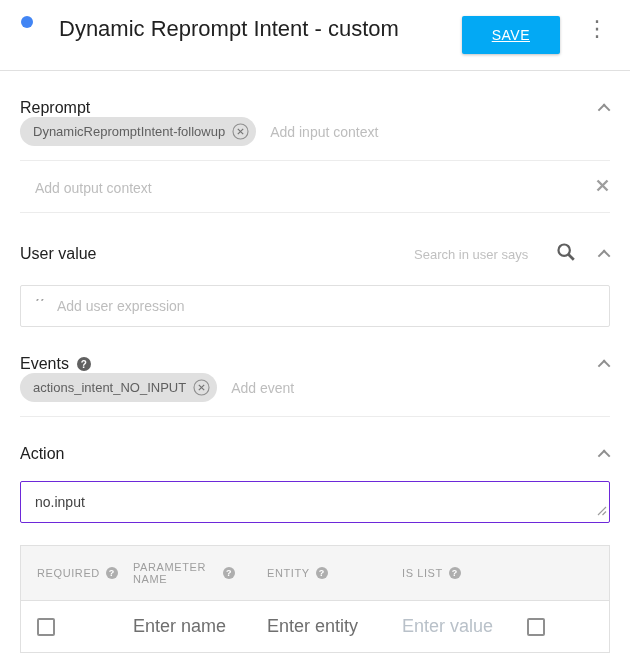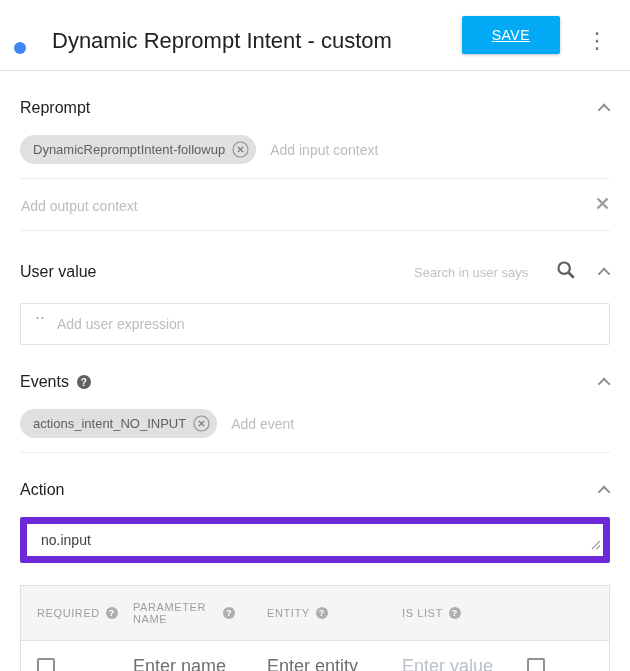--- a/index.html
+++ b/index.html
@@ -7,22 +7,22 @@
   body {
     font-family: "Liberation Sans", sans-serif;
     color: #212121;
     height: 671px;
     overflow: hidden;
   }
 
   
   .app-header {
     display: flex;
-    align-items: flex-end;
-    padding: 16px 18px 16px 14px;
+    align-items: flex-start;
+    padding: 16px 18px 16px 21px;
   }
   .intent-dot {
     width: 12px; height: 12px;
     border-radius: 50%;
     background: #4285f4;
     margin-right: 26px;
     flex: 0 0 auto;
   }
   .page-title {
     font-size: 22px;
@@ -76,21 +76,20 @@
     transform: rotate(45deg) translateY(2px);
     display: inline-block;
     cursor: pointer;
     flex: 0 0 auto;
   }
 
   
   .chip-row {
     display: flex;
     align-items: center;
-    margin-top: 18px;
     padding-bottom: 14px;
     border-bottom: 1px solid #ececec;
   }
   .chip {
     display: inline-flex;
     align-items: center;
     gap: 7px;
     background: #e0e0e0;
     color: #5f5f5f;
     font-size: 13px;
@@ -112,21 +111,21 @@
     min-width: 40px;
   }
   .ghost-input::placeholder { color: #bdbdbd; }
 
   .output-row {
     display: flex;
     align-items: center;
     padding: 17px 0 15px;
     border-bottom: 1px solid #ececec;
   }
-  .output-row .ghost-input { margin-left: 1px; }
+  .output-row .ghost-input { margin-left: 15px; }
   .close-x { cursor: pointer; flex: 0 0 auto; }
 
   
   .search-group {
     display: flex;
     align-items: center;
     gap: 16px;
   }
   .search-input {
     border: none; outline: none;
@@ -176,21 +175,21 @@
   .help.sm {
     width: 12px; height: 12px;
     font-size: 9px;
     background: #aeaeae;
   }
 
   
   .action-box {
     position: relative;
     margin-top: 18px;
-    border: 7px solid #6d28d9;
+    border: 1px solid #6d28d9;
     border-radius: 2px;
     height: 42px;
     display: flex;
     align-items: center;
     padding: 16px 14px;
   }
   .action-box input {
     border: none; outline: none;
     width: 100%;
     font-family: inherit;

